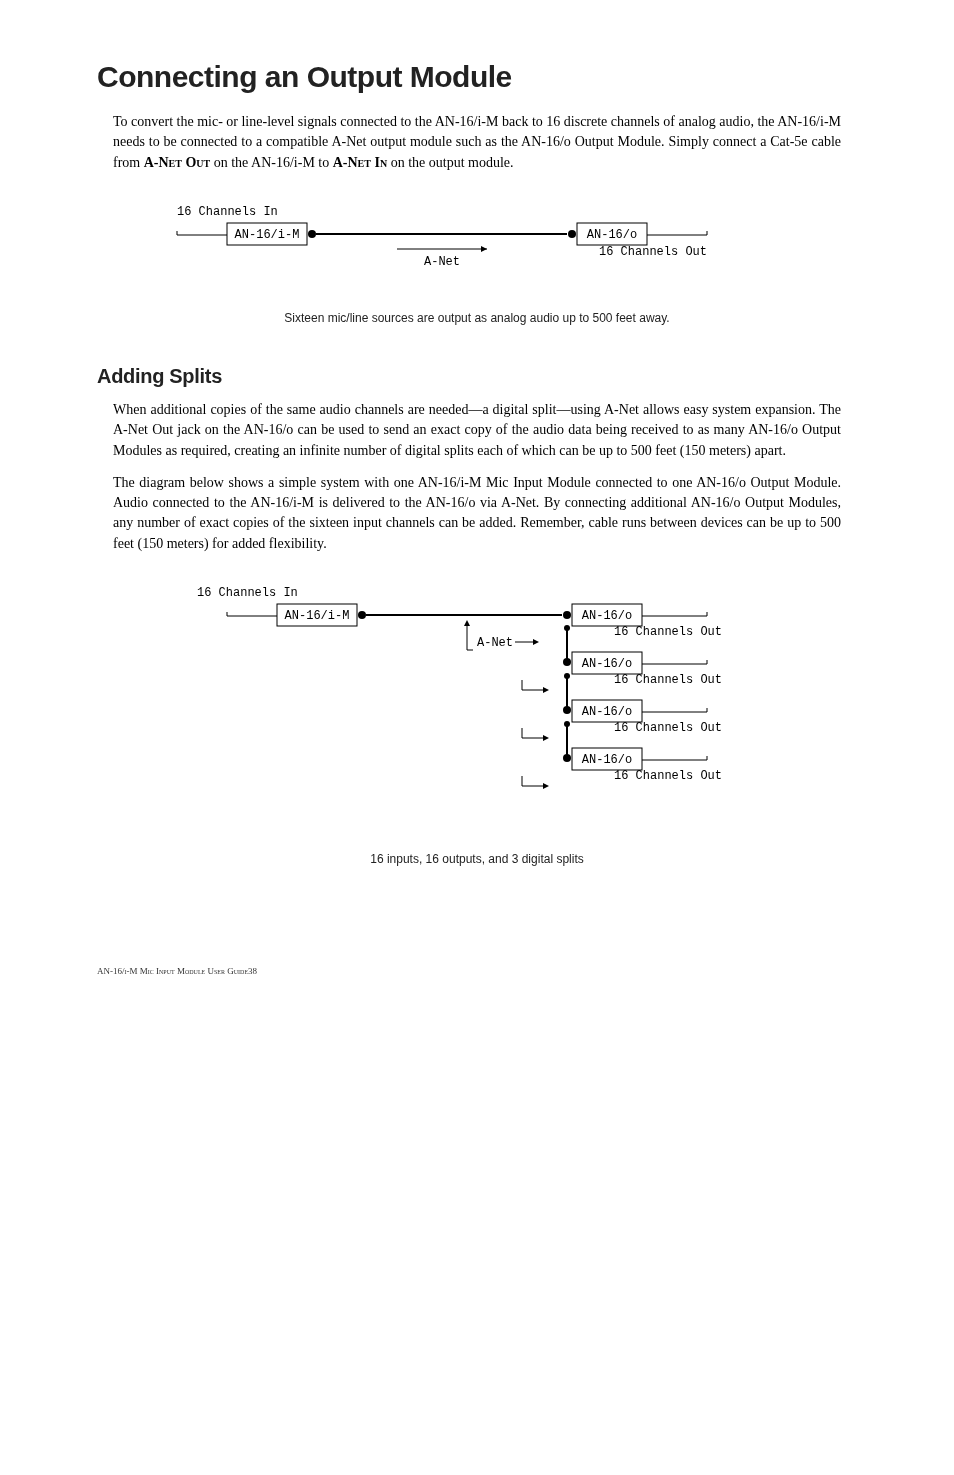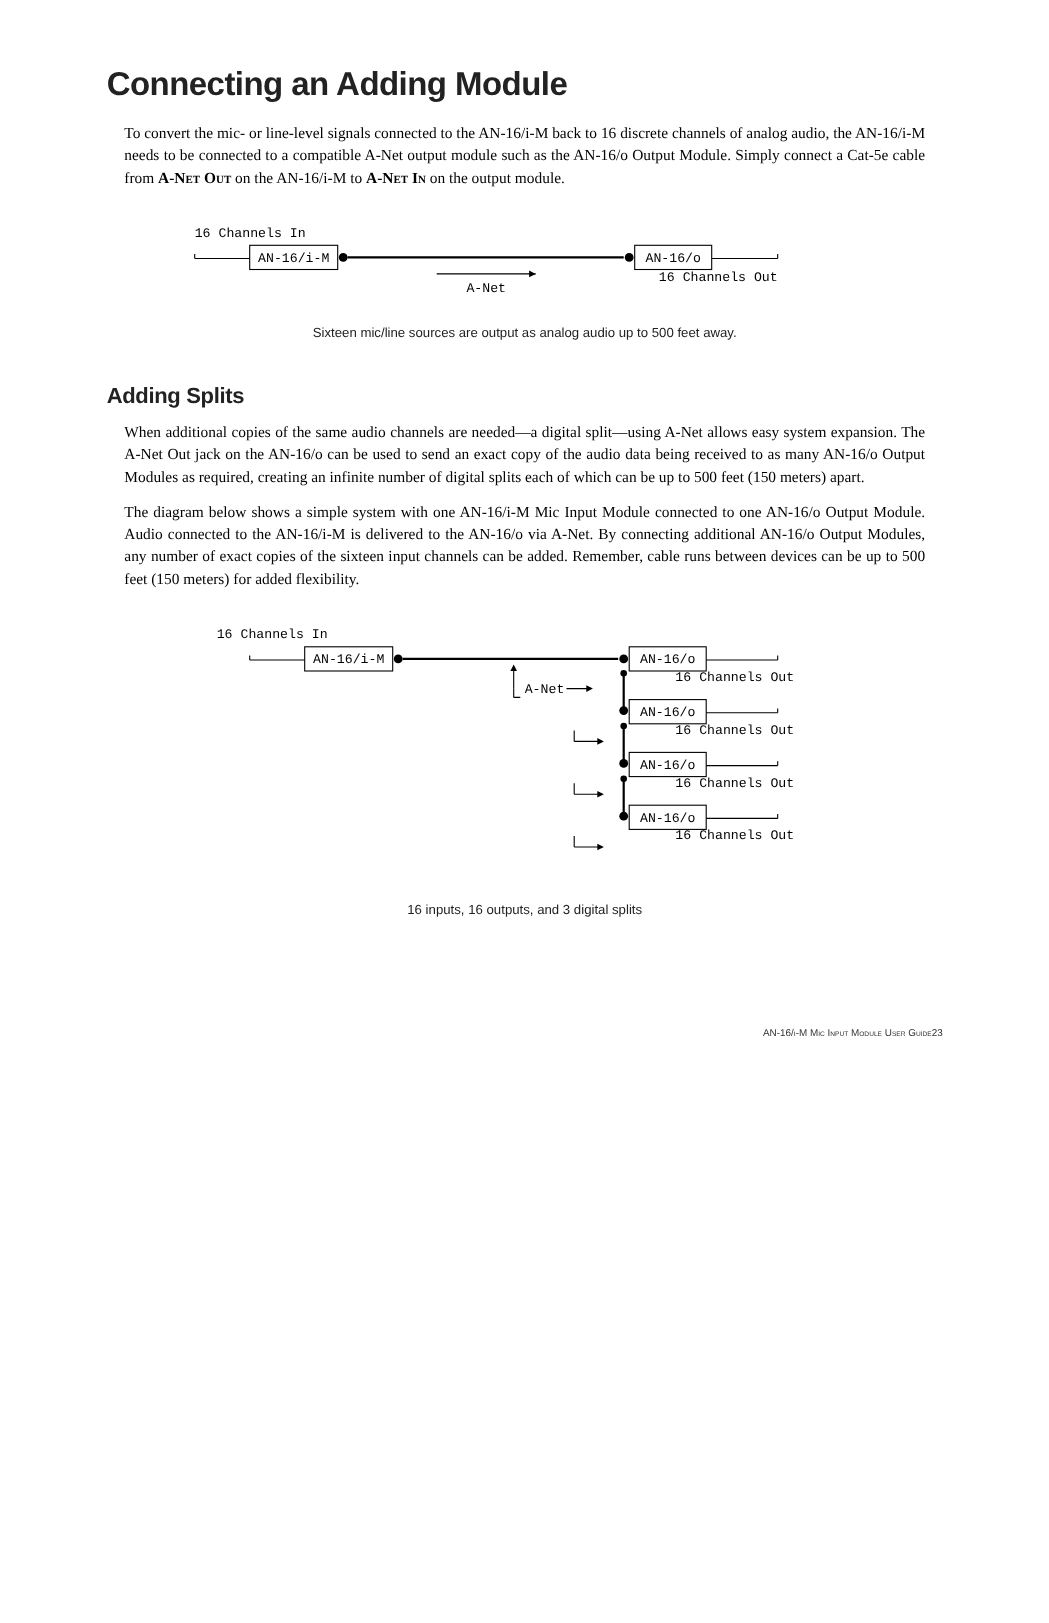--- a/index.html
+++ b/index.html
@@ -31,43 +31,43 @@
   p.body-text {
     line-height: 1.45;
     text-align: justify;
     margin: 12px 16px;
   }
   .small-caps { font-variant: small-caps; }
   .caption {
     font-family: Arial, Helvetica, sans-serif;
     font-size: 12px;
     text-align: center;
-    margin: 14px 0 30px 0;
+    margin: 30px 0 30px 0;
     color: #222;
   }
   .diagram {
     margin: 28px auto 6px auto;
     font-family: Liberation Mono, monospace;
     font-size: 12px;
   }
   .diagram svg { display: block; margin: 0 auto; }
   .footer {
     display: flex;
-    justify-content: flex-end;
-    font-family: Liberation Sans, sans-serif;
+    justify-content: flex-start;
+    font-family: Liberation Serif, serif;
     font-size: 9px;
     margin-top: 100px;
     color: #333;
   }
   .footer-left { font-variant: small-caps; }
 </style>
 </head>
 <body>
 
-<h1>Connecting an Adding Module</h1>
+<h1>Connecting an Output Module</h1>
 
 <p class="body-text">
   <span>To convert the mic- or line-level signals connected to the AN-16/i-M back to 16 discrete channels of analog audio, the AN-16/i-M needs to be connected to a compatible A-Net output module such as the AN-16/o Output Module. Simply connect a Cat-5e cable from </span><b class="small-caps">A-Net Out</b><span> on the AN-16/i-M to </span><b class="small-caps">A-Net In</b><span> on the output module.</span>
 </p>
 
 <div class="diagram">
 <svg width="620" height="80" viewBox="0 0 620 80">
   <text x="10" y="14" font-size="12">16 Channels In</text>
   <line x1="10" y1="34" x2="60" y2="34" stroke="#000" stroke-width="1"></line>
   <line x1="10" y1="30" x2="10" y2="34" stroke="#000" stroke-width="1"></line>
@@ -162,14 +162,14 @@
   <line x1="475" y1="178" x2="540" y2="178" stroke="#000" stroke-width="1"></line>
   <line x1="540" y1="174" x2="540" y2="178" stroke="#000" stroke-width="1"></line>
   <text x="555" y="197" font-size="12" text-anchor="end">16 Channels Out</text>
 </svg>
 </div>
 
 <p class="caption">16 inputs, 16 outputs, and 3 digital splits</p>
 
 <div class="footer">
   <span class="footer-left">AN-16/i-M Mic Input Module User Guide</span>
-  <span>23</span>
+  <span>38</span>
 </div>
 
 </body></html>

